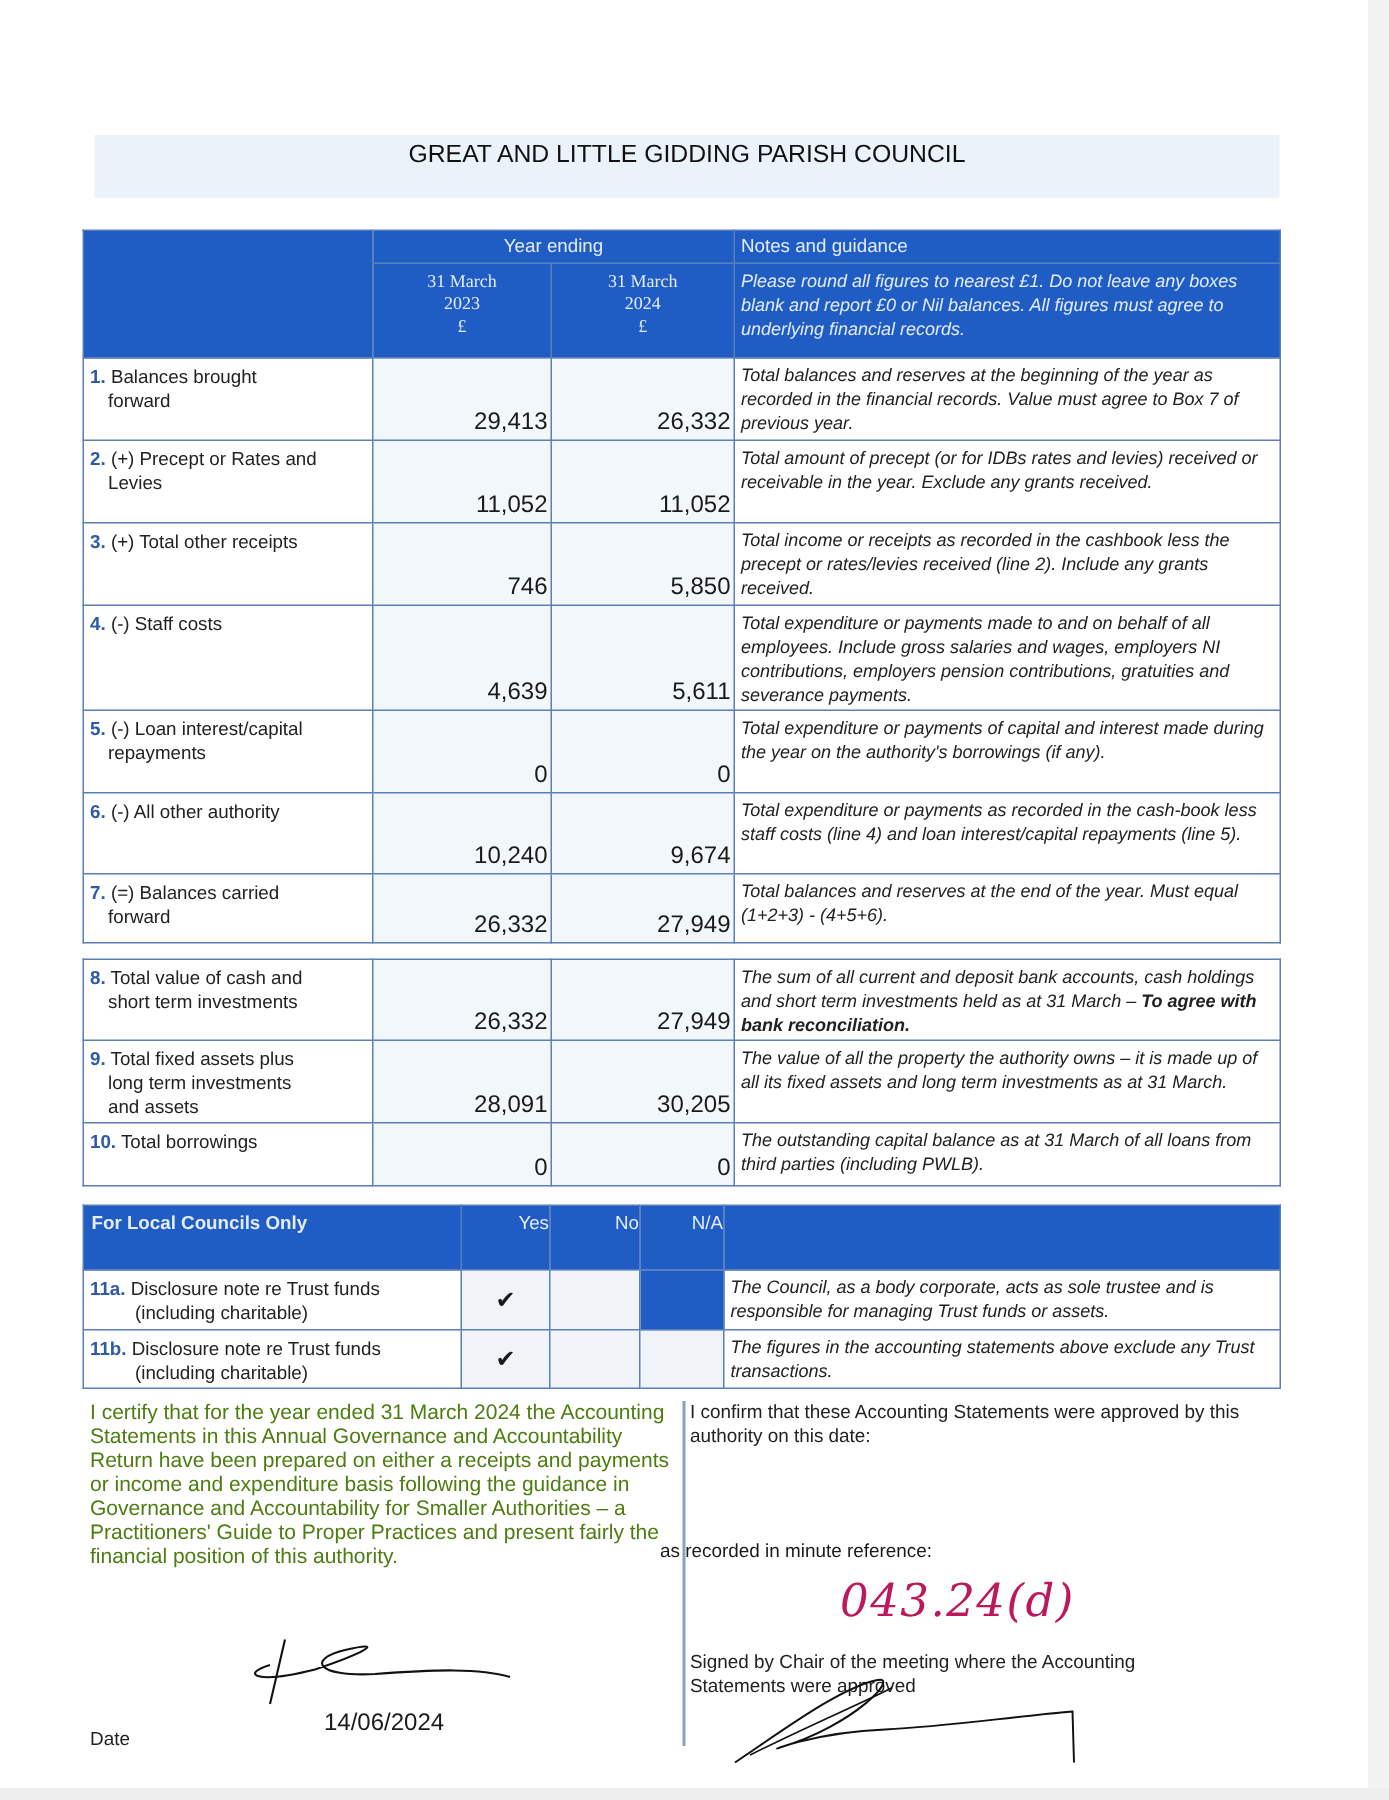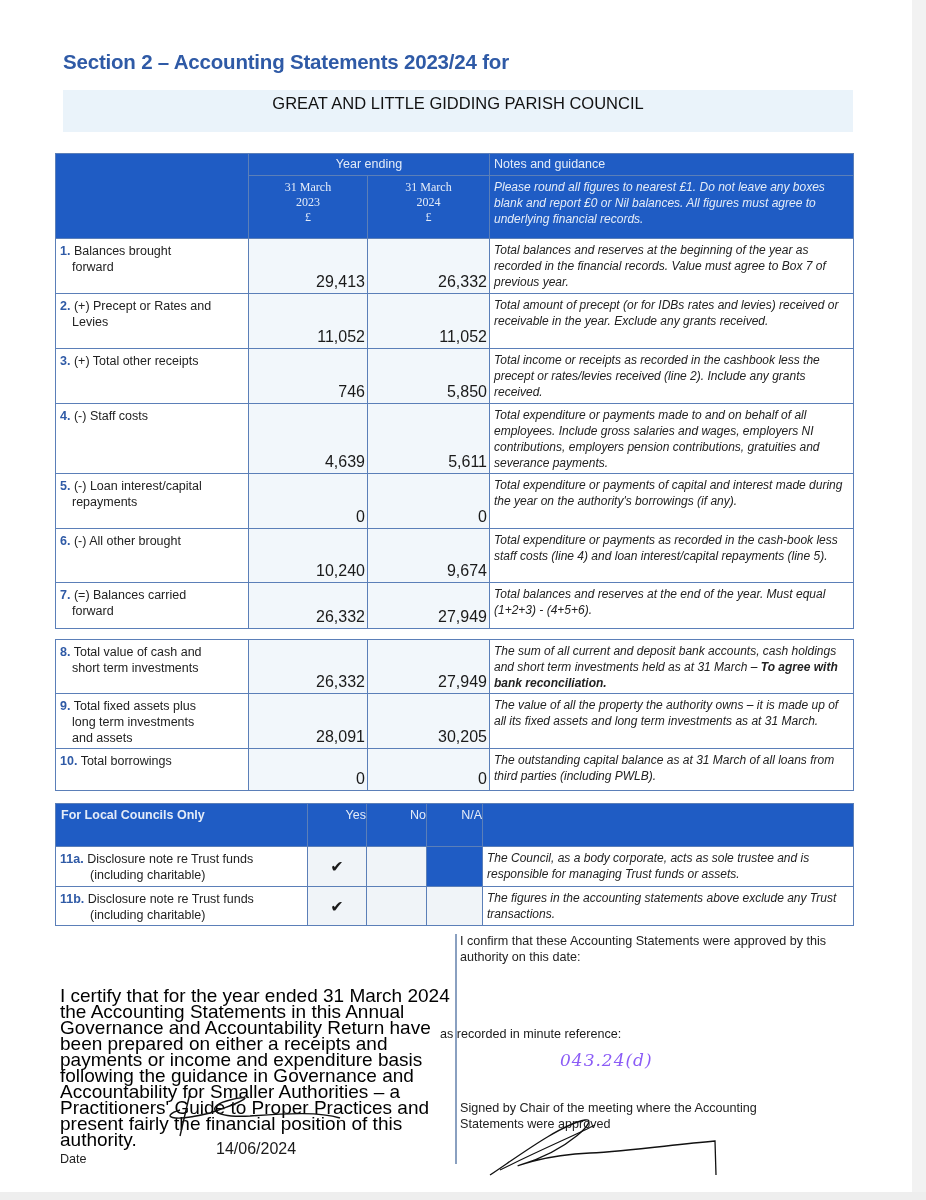--- a/index.html
+++ b/index.html
@@ -31,41 +31,40 @@
   .note { font-size:12px; font-style:italic; line-height:16px; padding:3px 4px 2px 4px !important; color:#222; }
   .note b { font-style:italic; font-weight:bold; }
 
   .t3 .hdr td, .t3 td.hdr { }
   .chk { background:#f0f4f8; text-align:center; font-size:16px; vertical-align:middle !important; }
   .chk-blue { background:#1f5cc4; }
   .t3hdr { font-size:12.5px; height:38px; vertical-align:top !important; padding-top:4px !important; }
   .t3hdr.left { font-weight:bold; padding-left:5px !important; text-align:left; }
   .t3hdr.ctr { text-align:right; }
 
-  .cert { position:absolute; left:60px; top:988px; width:390px; font-size:19px; line-height:16px; color:#000000; }
+  .cert { position:absolute; left:60px; top:933px; width:390px; font-size:14px; line-height:16px; color:#4d7c0f; }
   .cert p { margin:0; }
   .cert .bold { font-weight:bold; margin-top:6px; }
   .vline { position:absolute; left:455px; top:934px; width:1.5px; height:230px; background:#8aa0c0; }
   .conf { position:absolute; left:460px; top:933px; width:400px; font-size:12.6px; line-height:16px; color:#222; }
   .conf-date { position:absolute; left:460px; top:978px; width:280px; text-align:center; font-size:16px; }
   .minute-label { position:absolute; left:440px; top:1027px; font-size:12.6px; }
-  .minute-ref { position:absolute; left:560px; top:1050px; font-size:17px; font-family:"DejaVu Serif", serif; font-style:italic; letter-spacing:1px; color:#8b5cf6; }
+  .minute-ref { position:absolute; left:560px; top:1050px; font-size:30px; font-family:"DejaVu Serif", serif; font-style:italic; letter-spacing:1px; color:#be185d; }
   .chair-label { position:absolute; left:460px; top:1100px; width:300px; font-size:12.6px; line-height:16px; color:#222; }
   .date-label { position:absolute; left:60px; top:1152px; font-size:12.6px; color:#222; }
   .rfo-date { position:absolute; left:216px; top:1140px; font-size:16px; }
   .sig { position:absolute; }
 </style>
 </head>
 <body>
 
 <div class="page">
   <div class="right-edge"></div>
   <div class="bottom-edge"></div>
 
-  <h1 class="sec">Section 2 – Accounting Statements 2023/24 for</h1>
   <div class="authband"></div>
   <div class="authname">GREAT AND LITTLE GIDDING PARISH COUNCIL</div>
 
   <table class="acc t1">
     <colgroup>
         <col style="width:193px">
         <col style="width:119px">
         <col style="width:122px">
         <col style="width:364px">
       </colgroup>
@@ -113,21 +112,21 @@
       <td class="val">5,611</td>
       <td class="note">Total expenditure or payments made to and on behalf of all employees. Include gross salaries and wages, employers NI contributions, employers pension contributions, gratuities and severance payments.</td>
     </tr>
     <tr style="height:55px">
       <td class="lab"><span class="num">5.</span> <span>(-) Loan interest/capital</span><span class="cont">repayments</span></td>
       <td class="val">0</td>
       <td class="val">0</td>
       <td class="note">Total expenditure or payments of capital and interest made during the year on the authority's borrowings (if any).</td>
     </tr>
     <tr style="height:54px">
-      <td class="lab"><span class="num">6.</span> <span> (-) All other brought</span></td>
+      <td class="lab"><span class="num">6.</span> <span> (-) All other authority</span></td>
       <td class="val">10,240</td>
       <td class="val">9,674</td>
       <td class="note">Total expenditure or payments as recorded in the cash-book less staff costs (line 4) and loan interest/capital repayments (line 5).</td>
     </tr>
     <tr style="height:46px">
       <td class="lab"><span class="num">7.</span> <span>(=) Balances carried</span><span class="cont">forward</span></td>
       <td class="val">26,332</td>
       <td class="val">27,949</td>
       <td class="note">Total balances and reserves at the end of the year. Must equal (1+2+3) - (4+5+6).</td>
     </tr>

